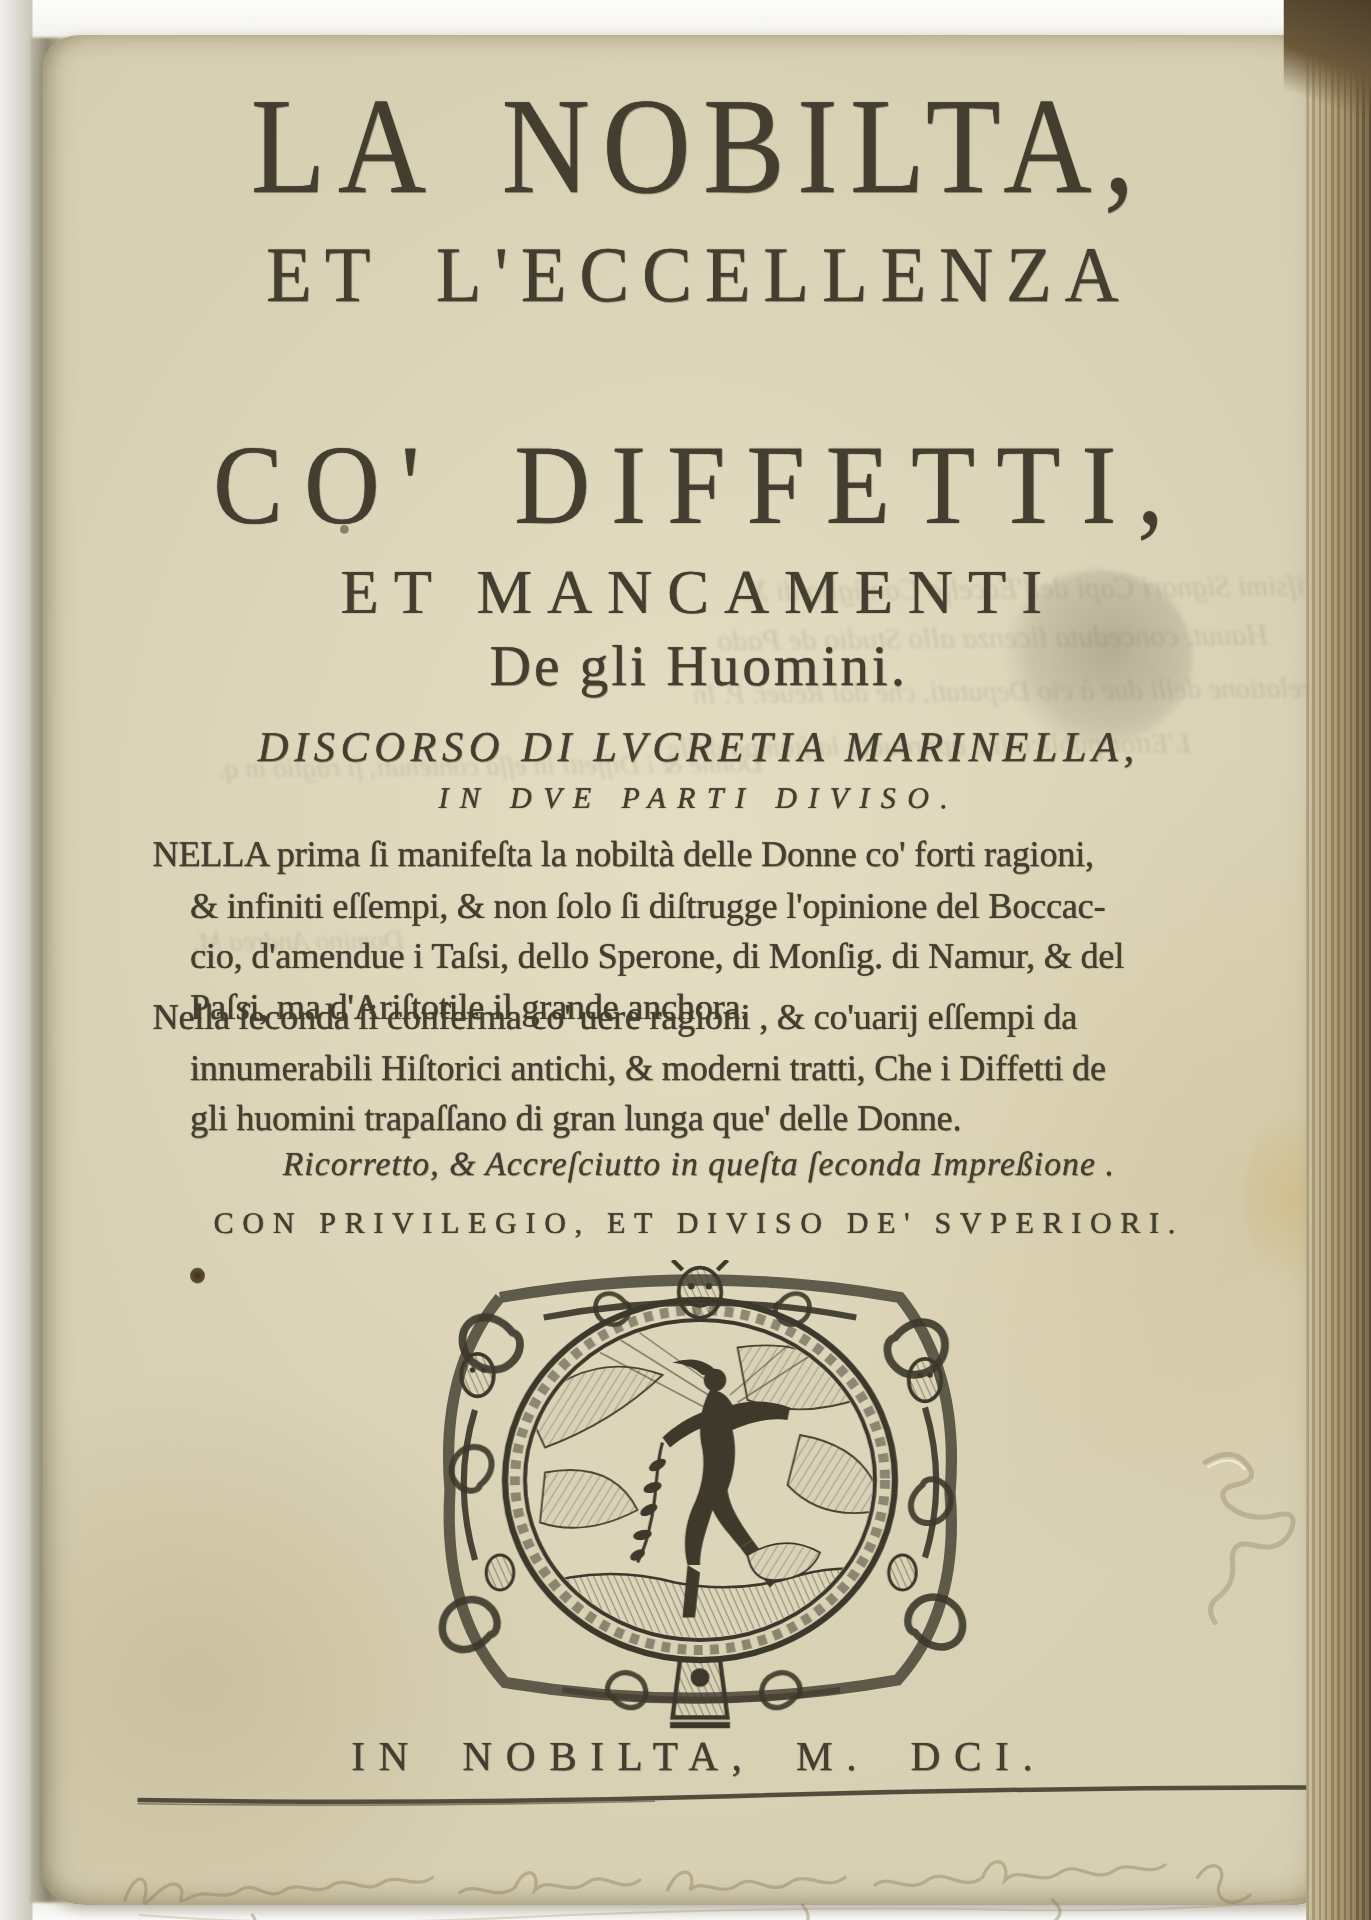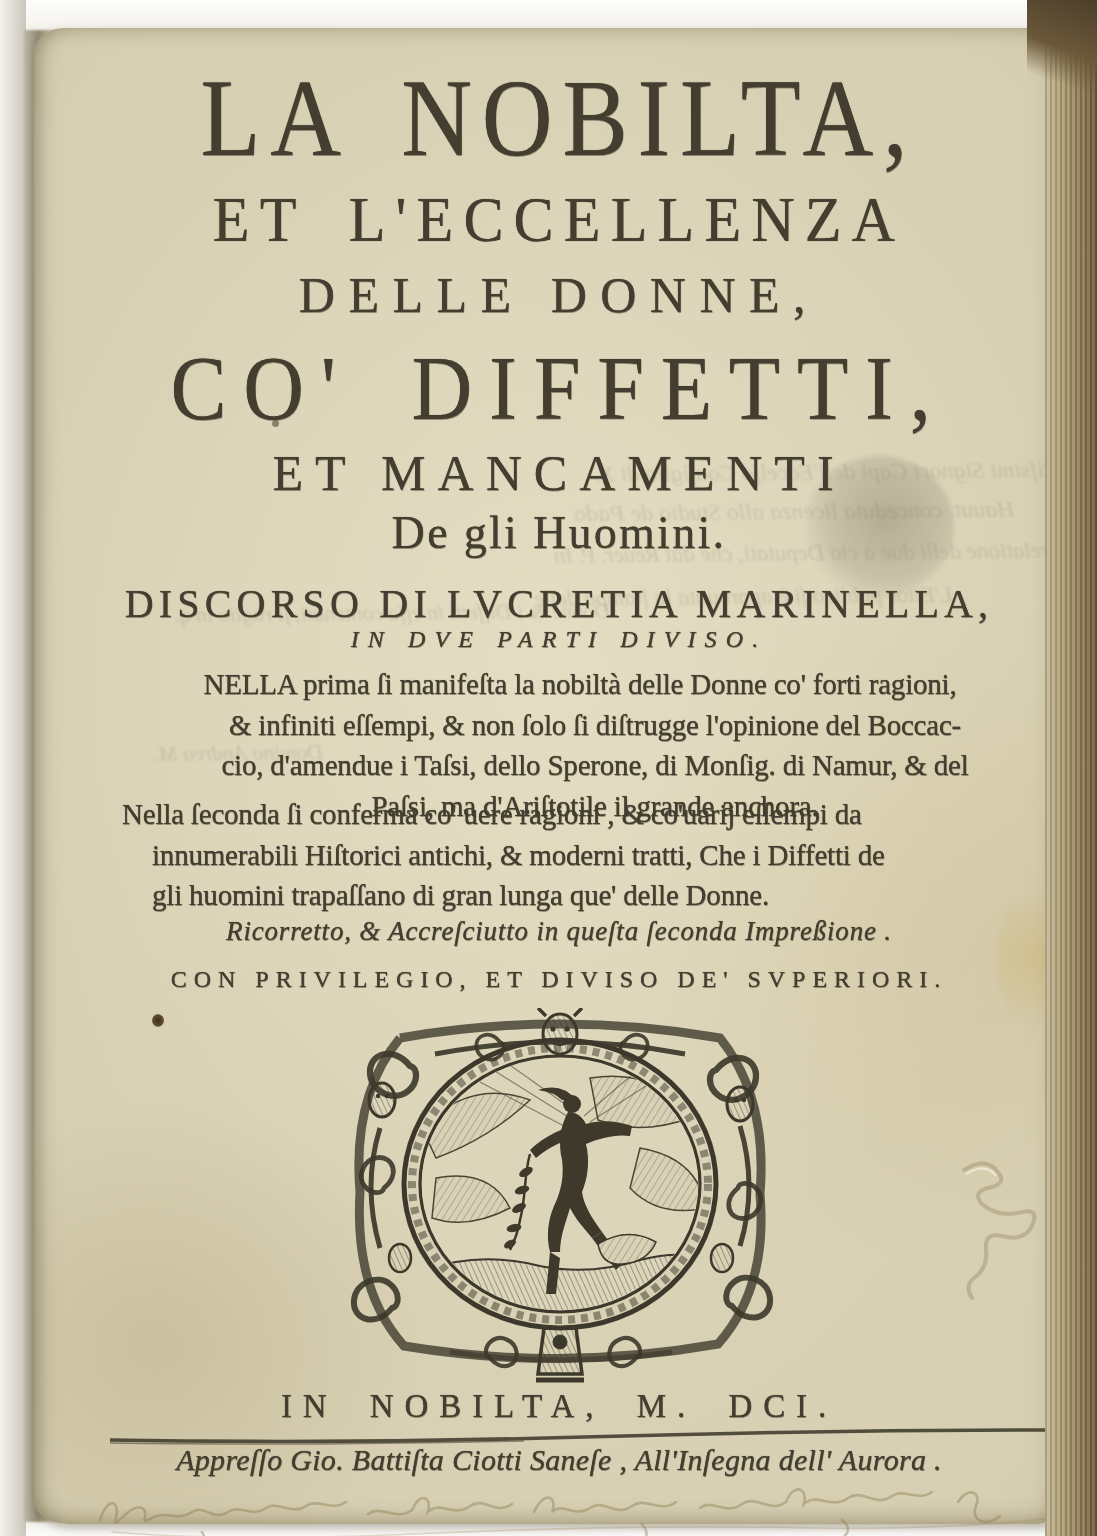--- a/index.html
+++ b/index.html
@@ -37,26 +37,26 @@
     background:linear-gradient(200deg,#4c3e2a 0%,#6a5839 45%,rgba(106,88,57,0) 72%);}
   .ink{color:#433e2f;
     text-shadow:0 0 .8px rgba(67,62,47,.9), .5px .5px .6px rgba(67,62,47,.45);}
   .cline{position:absolute;left:60px;width:930px;text-align:center;white-space:nowrap;}
   .t1{top:34px;font-size:98px;letter-spacing:.10em;word-spacing:.22em;transform:scaleY(1.12);}
   .t2{top:158px;font-size:60px;letter-spacing:.17em;word-spacing:.30em;transform:scaleY(1.05);}
   .t3{top:238px;font-size:50px;letter-spacing:.27em;}
   .t4{top:312px;font-size:84px;letter-spacing:.20em;word-spacing:.25em;transform:scaleY(1.08);}
   .t5{top:416px;font-size:50px;letter-spacing:.24em;}
   .t6{top:478px;font-size:46px;letter-spacing:.05em;}
-  .t7{top:552px;font-size:40px;letter-spacing:.13em;}
+  .t7{top:552px;font-size:34px;font-style:italic;letter-spacing:.13em;}
   .t8{top:598px;font-size:24px;font-style:italic;letter-spacing:.38em;}
   .para{position:absolute;left:88px;width:916px;font-size:29px;line-height:40.5px;
         letter-spacing:-0.2px;white-space:nowrap;}
   .para .cont{padding-left:30px;}
-  .p1{top:636px;text-align:center;}
+  .p1{top:636px;}
   .p2{top:766px;}
   .t9{top:888px;font-size:27px;font-style:italic;letter-spacing:.03em;}
   .t10{top:938px;font-size:24px;letter-spacing:.29em;}
   .t11{top:1360px;font-size:33px;letter-spacing:.33em;word-spacing:.4em;}
   .t12{top:1415px;font-size:30px;font-style:italic;letter-spacing:.01em;}
   
   .ghost{position:absolute;color:#5b5442;opacity:.16;filter:blur(1.3px);
          transform:scaleX(-1) rotate(.6deg);font-style:italic;white-space:nowrap;}
   .ghostblob{position:absolute;left:770px;top:428px;width:150px;height:140px;border-radius:50%;
     background:radial-gradient(circle at 55% 45%, rgba(85,78,60,.30) 0%, rgba(85,78,60,.14) 55%, rgba(85,78,60,0) 75%);
@@ -88,21 +88,20 @@
     <div class="ghostblob"></div>
     <div class="ghost" style="left:560px;top:430px;font-size:24px;">LI Eccellentiſsimi Signori Capi dell'Eccelſo Conſiglio di X.</div>
     <div class="ghost" style="left:540px;top:470px;font-size:24px;">Hauut. conceduta licenza allo Studio de Pado</div>
     <div class="ghost" style="left:520px;top:512px;font-size:23px;">ua per relatione delli due à cio Deputati, che dal Reuer. P. In</div>
     <div class="ghost" style="left:500px;top:556px;font-size:23px;">L'Ettor publico ſi è approuata la ſtampa delle</div>
     <div class="ghost" style="left:140px;top:572px;font-size:22px;">Donne &amp; i Diffetti in eſſa contenuti, ſi raglio in q.</div>
     <div class="ghost" style="left:120px;top:712px;font-size:22px;">Domino Andrea M.</div>
 
     <div class="cline t1 ink">LA NOBILTA,</div>
     <div class="cline t2 ink">ET L'ECCELLENZA</div>
-    <div class="cline t3 ink">DELLE DONNE,</div>
     <div class="cline t4 ink">CO' DIFFETTI,</div>
     <div class="cline t6 ink">De gli Huomini.</div>
     <div class="cline t5 ink">ET MANCAMENTI</div>
 
     <div class="cline t7 ink">DISCORSO DI LVCRETIA MARINELLA,</div>
     <div class="cline t8 ink">IN DVE PARTI DIVISO.</div>
 
     <div class="para p1 ink">
       <div>NELLA prima ſi manifeſta la nobiltà delle Donne co' forti ragioni,</div>
       <div class="cont">&amp; infiniti eſſempi, &amp; non ſolo ſi diſtrugge l'opinione del Boccac-</div>
@@ -235,21 +234,20 @@
       </g>
     </svg>
 
     <div class="cline t11 ink">IN NOBILTA, M. DCI.</div>
 
     <svg class="rule-svg" width="970" height="26" viewBox="0 0 970 26">
       <path d="M6,18 Q240,22 480,15 T962,8" fill="none" stroke="#433e2f" stroke-width="3.6" opacity=".9"></path>
       <path d="M6,21 Q200,24 420,19" fill="none" stroke="#433e2f" stroke-width="1.4" opacity=".55"></path>
     </svg>
 
-    <div class="cline t12 ink">Appreſſo Gio. Battiſta Ciotti Saneſe ,  All'Inſegna dell' Aurora .</div>
 
     <svg class="hand-svg" width="1010" height="80" viewBox="0 0 1010 80">
       <g fill="none" stroke="#8d7c50" stroke-width="2.6" opacity=".42" stroke-linecap="round">
         <path d="M18,46 c8,-24 20,-20 16,-2 c-4,16 14,-16 26,-10 c10,6 -6,18 10,10 c14,-8 26,4 40,-6
                  c12,-8 22,10 36,0 c12,-8 24,6 38,-4 c12,-8 26,8 40,-2 c12,-8 26,6 40,-4"></path>
         <path d="M286,40 c14,-10 28,8 44,-4 c8,-18 20,-14 16,2 c12,-12 26,6 42,-6 c14,-10 26,10 42,-2"></path>
         <path d="M452,38 c10,-22 24,-16 18,0 c10,-10 24,6 38,-4 c14,-10 26,10 42,-2 c14,-10 28,8 44,-4"></path>
         <path d="M618,34 c12,-10 26,8 42,-4 c14,-10 28,10 44,-2 c8,-20 22,-14 18,2 c12,-12 28,6 44,-6
                  c14,-10 28,10 44,-2 c12,-8 26,6 40,-4"></path>
         <path d="M876,28 c10,-16 24,-10 18,4 c-6,14 10,22 24,10"></path>

